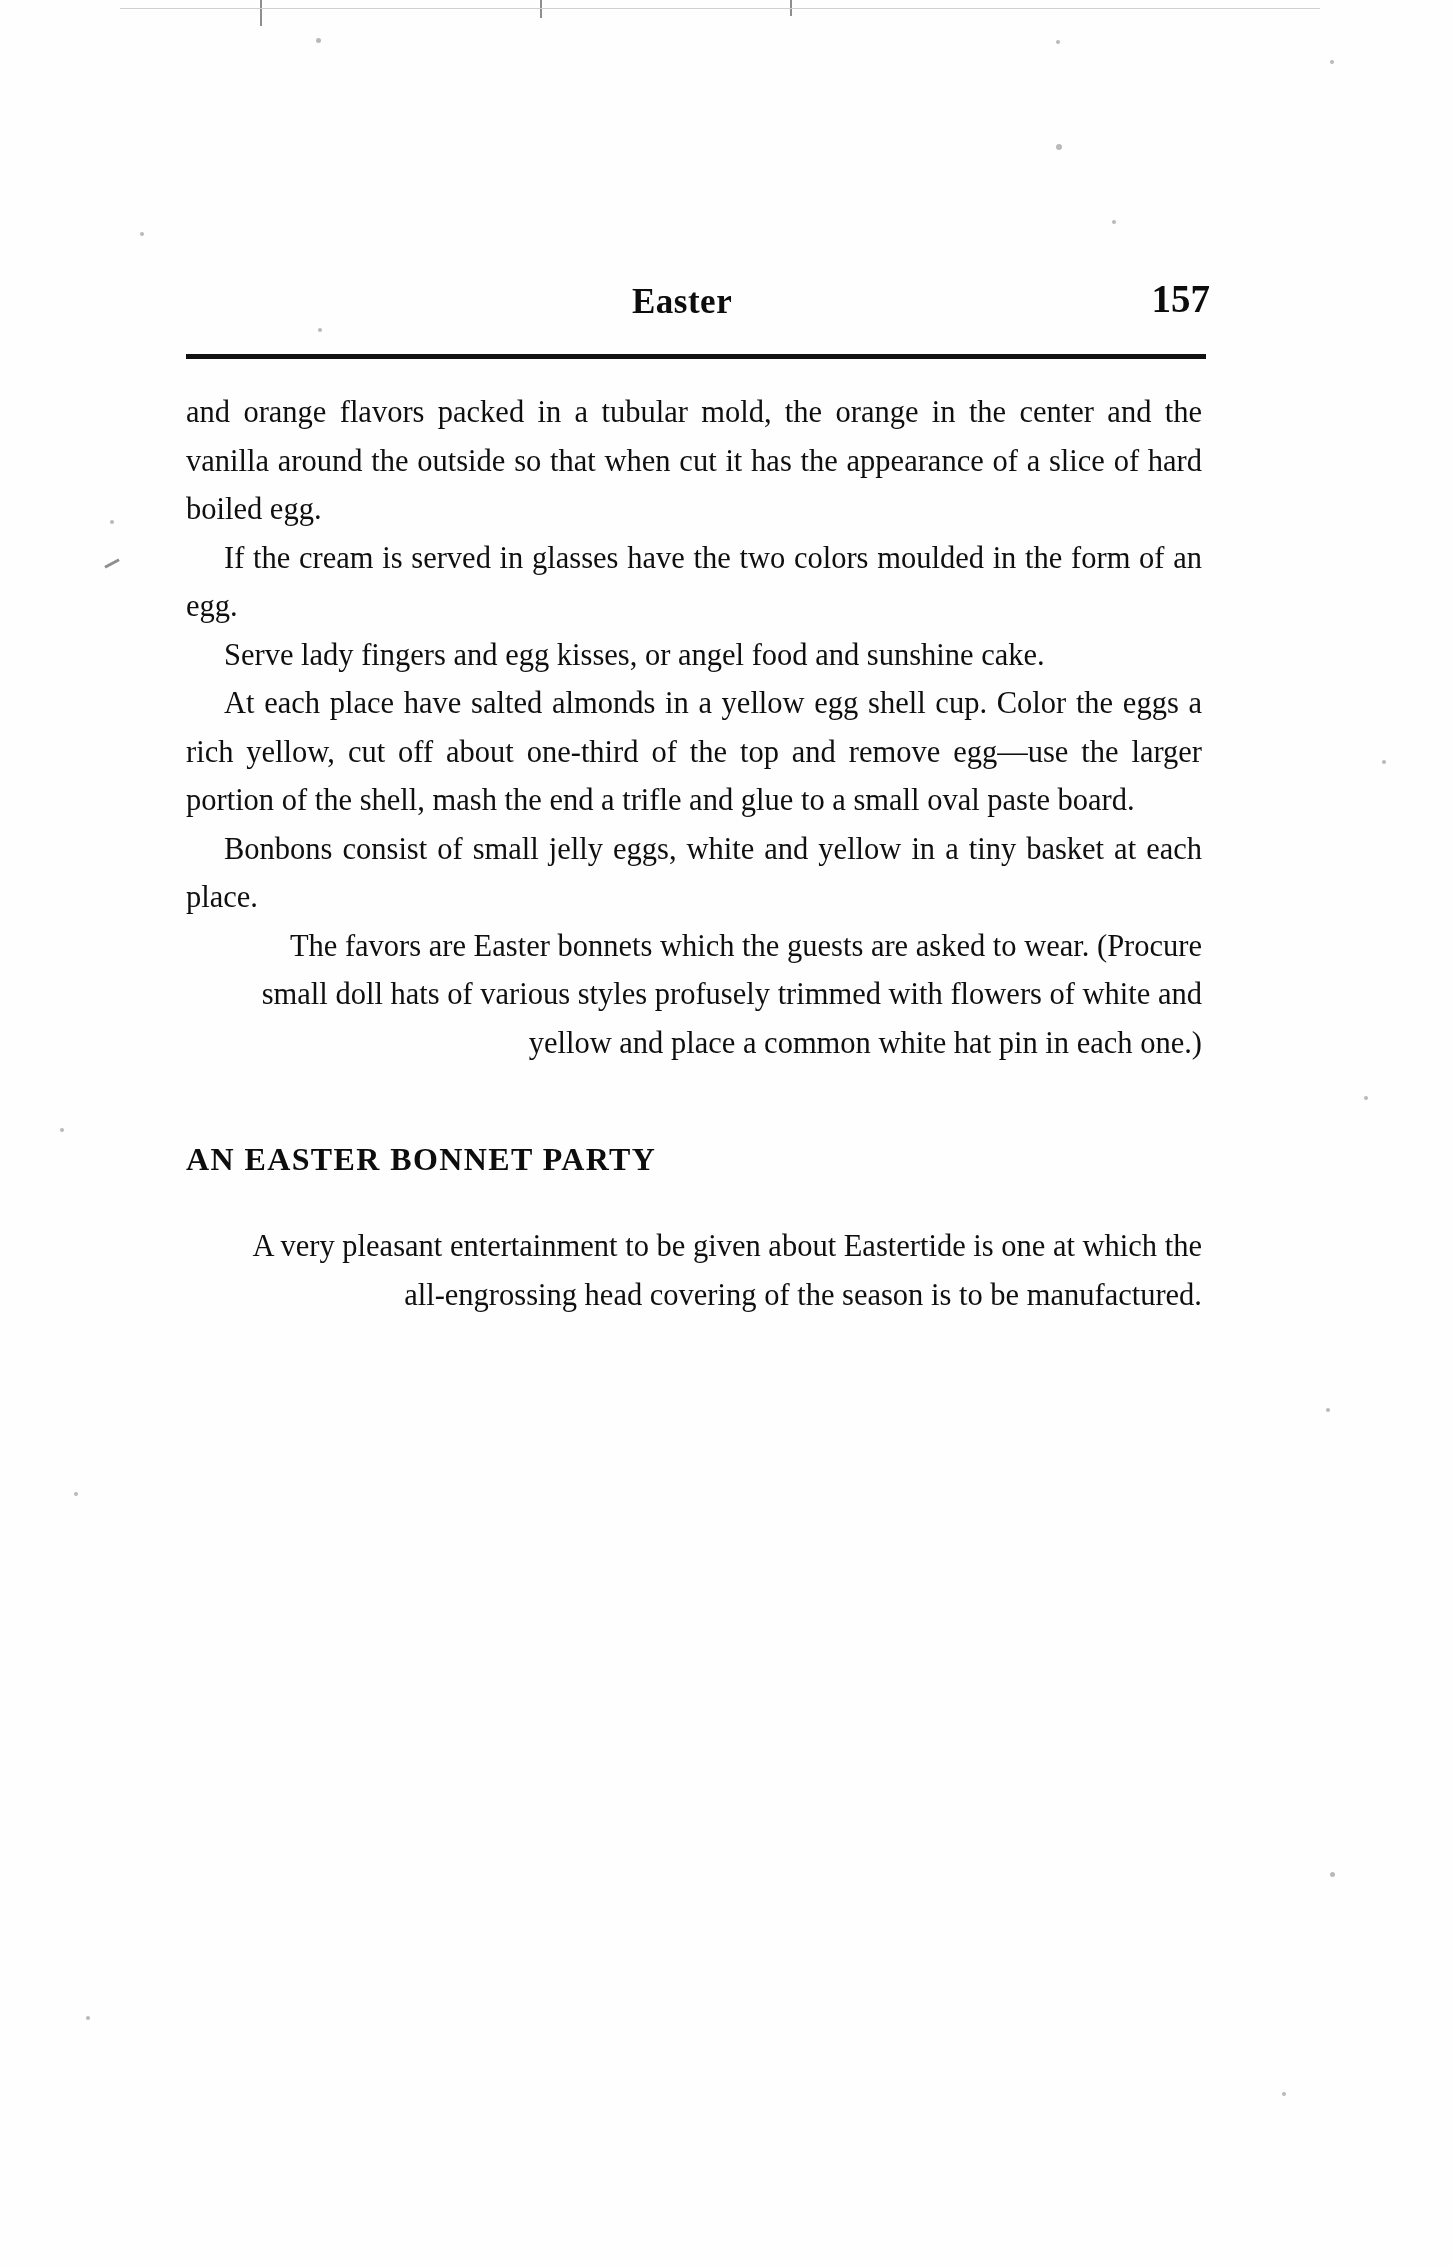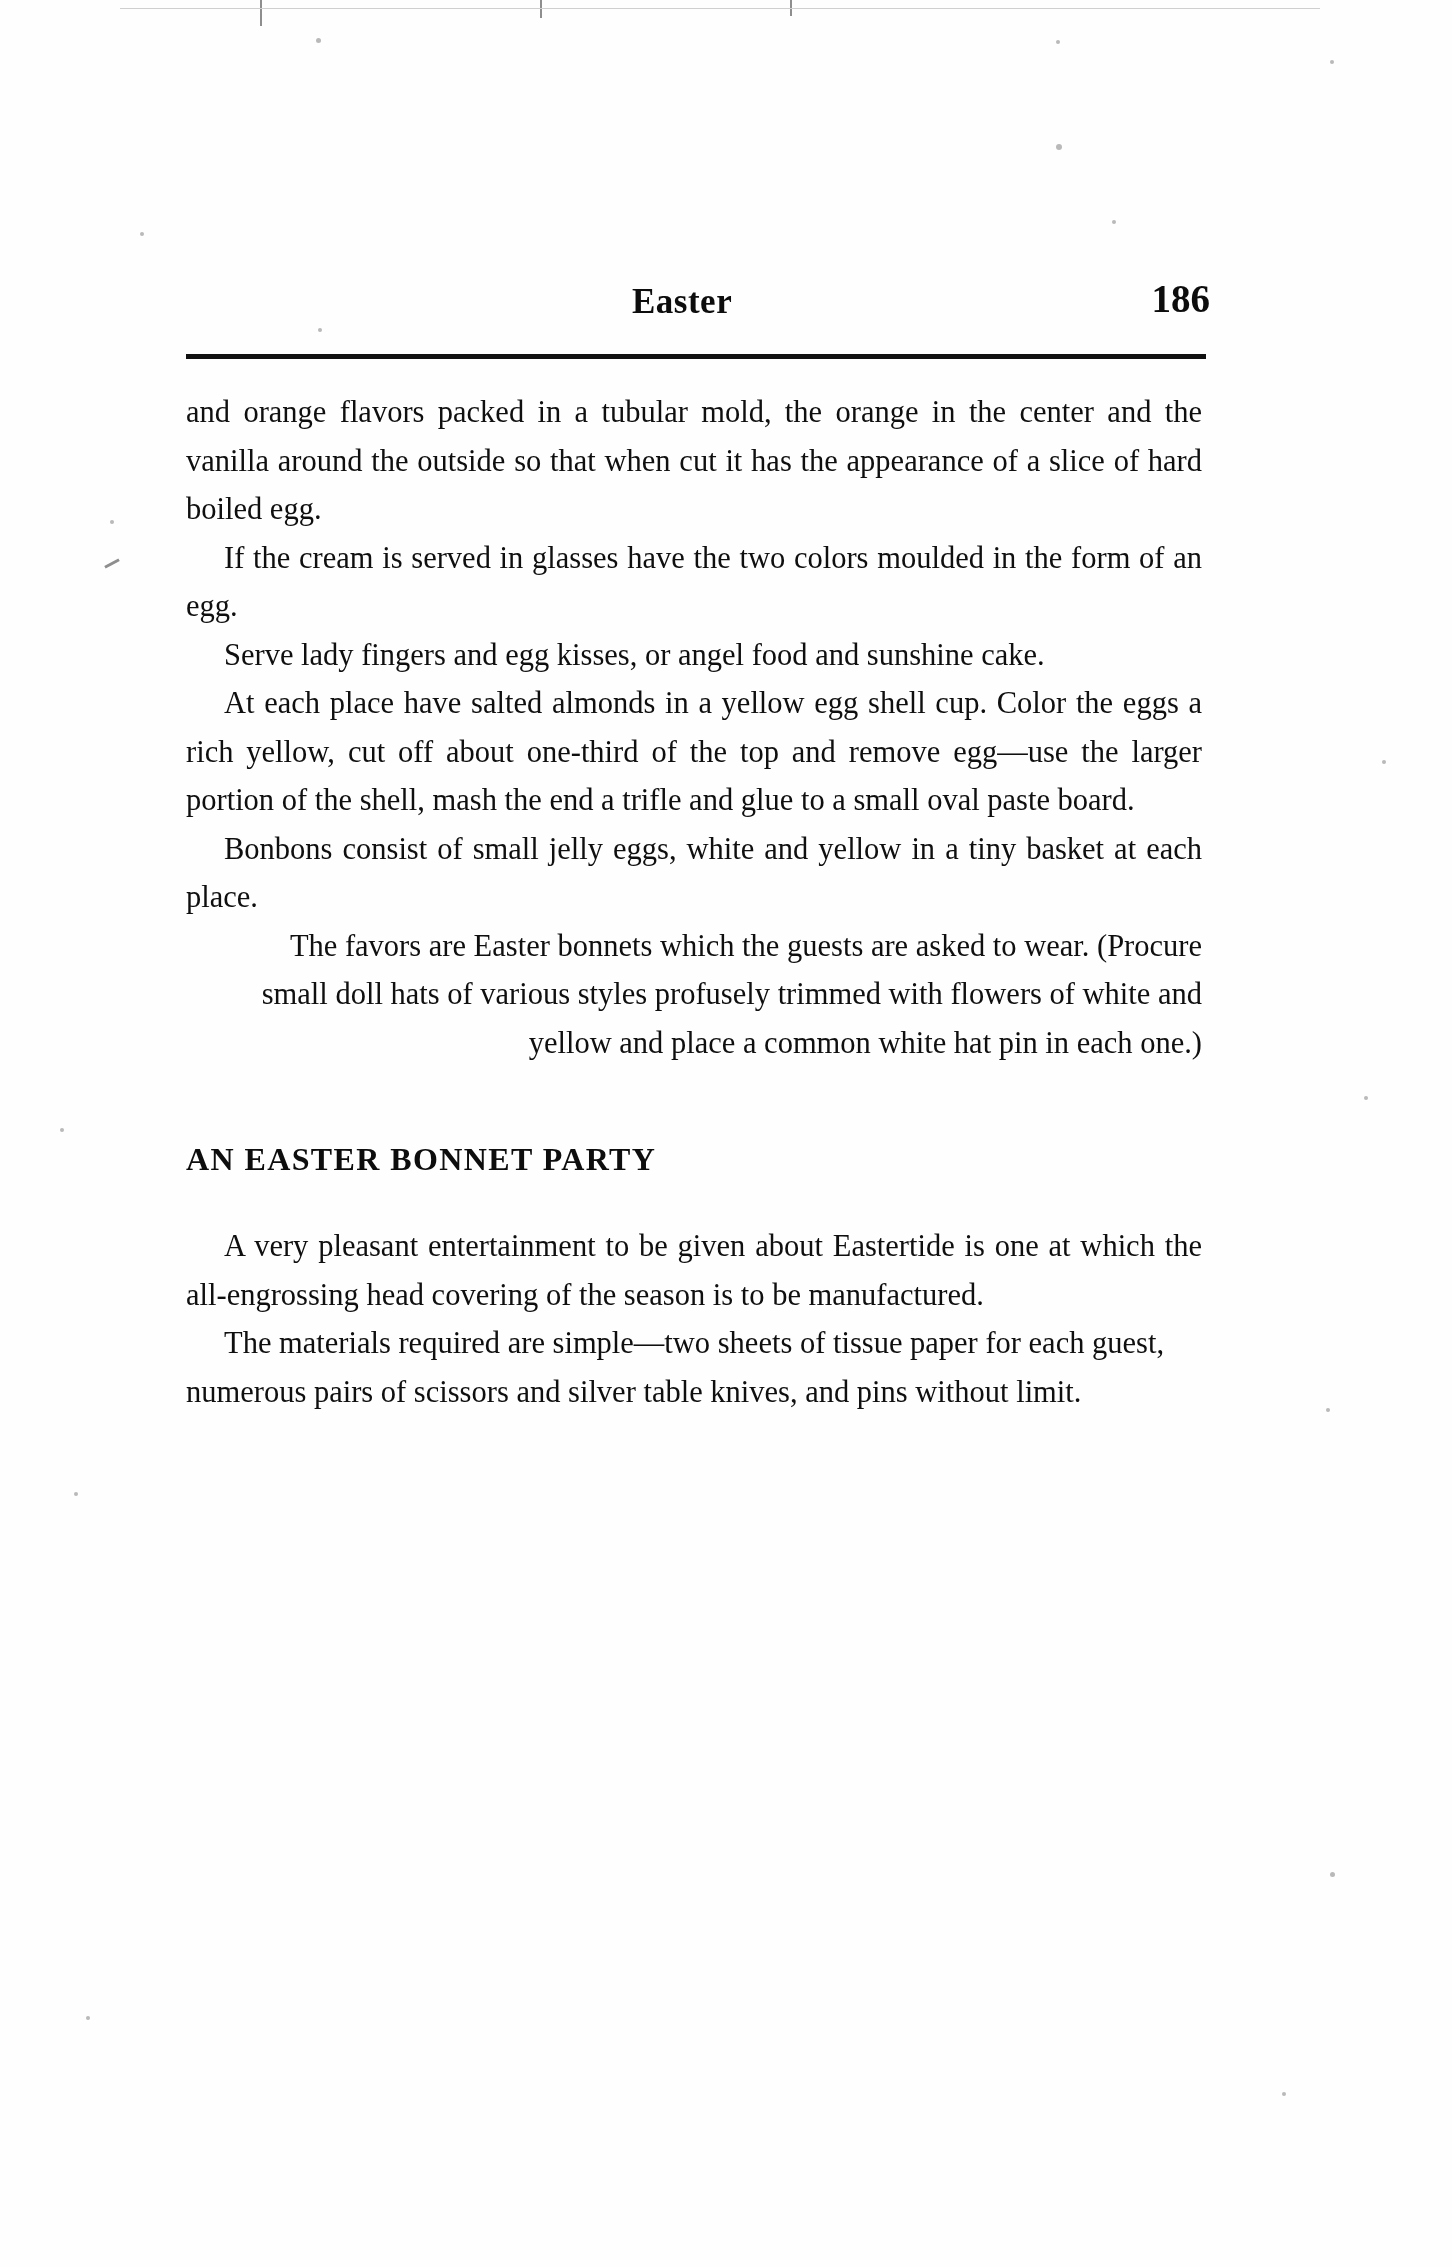--- a/index.html
+++ b/index.html
@@ -125,34 +125,33 @@
   <div class="scan-mark" style="left:1326px; top:1408px; width:4px; height:4px;"></div>
   <div class="scan-mark" style="left:74px; top:1492px; width:4px; height:4px;"></div>
   <div class="scan-mark" style="left:1330px; top:1872px; width:5px; height:5px;"></div>
   <div class="scan-mark" style="left:86px; top:2016px; width:4px; height:4px;"></div>
   <div class="scan-mark" style="left:1282px; top:2092px; width:4px; height:4px;"></div>
 
   <div class="content">
 
     <div class="running-head">
       <div class="title">Easter</div>
-      <div class="folio">186</div>
+      <div class="folio">157</div>
     </div>
     <div class="rule"></div>
 
     <div class="body-text">
       <p class="para noindent">and orange flavors packed in a tubular mold, the orange in the center and the vanilla around the outside so that when cut it has the appearance of a slice of hard boiled egg.</p>
       <p class="para">If the cream is served in glasses have the two colors moulded in the form of an egg.</p>
       <p class="para">Serve lady fingers and egg kisses, or angel food and sunshine cake.</p>
       <p class="para">At each place have salted almonds in a yellow egg shell cup.  Color the eggs a rich yellow, cut off about one-third of the top and remove egg—use the larger portion of the shell, mash the end a trifle and glue to a small oval paste board.</p>
       <p class="para">Bonbons consist of small jelly eggs, white and yellow in a tiny basket at each place.</p>
       <p class="para">The favors are Easter bonnets which the guests are asked to wear.   (Procure small doll hats of various styles profusely trimmed with flowers of white and yellow and place a common white hat pin in each one.)</p>
     </div>
 
     <div class="section-heading">AN EASTER BONNET PARTY</div>
 
     <div class="body-text" style="margin-top:0;">
       <p class="para">A very pleasant entertainment to be given about Eastertide is one at which the all-engrossing head covering of the season is to be manufactured.</p>
-      <p class="para last-line-left">The materials required are simple—two sheets of tissue paper for each guest, numerous pairs of scissors and silver table knives, and pins without limit.</p>
     </div>
 
   </div>
 </div>
 
 </body></html>

